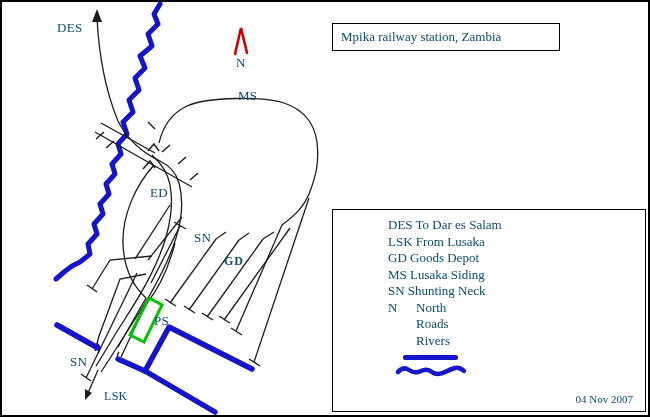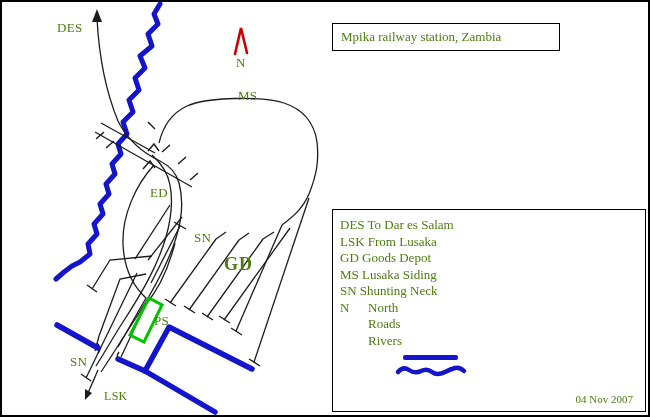--- a/index.html
+++ b/index.html
@@ -2,44 +2,44 @@
 <html style="--line: #1c1c1c; --blue: #1414cd; --green: #00c300; --red: #cc0000;"><head>
 <meta charset="utf-8">
 <style>
   :root{
     --line:#1c1c1c; --blue:#1414cd; --green:#00c300; --red:#cc0000;
   }
   html,body{margin:0;padding:0;background:#fff;}
   #stage{
     position:relative; width:650px; height:417px; box-sizing:border-box;
     border:2px solid #000; background:#fff; overflow:hidden;
-    font-family:"Liberation Serif","DejaVu Serif",serif; color:#4d7c0f;
+    font-family:"Liberation Serif","DejaVu Serif",serif; color:#0c4a6e;
   }
   svg{position:absolute;left:0;top:0;}
   .rail{stroke:var(--line);stroke-width:1.3;fill:none;}
   .tick{stroke:var(--line);stroke-width:1.4;fill:none;}
   .river{stroke:var(--blue);stroke-width:5;fill:none;stroke-linecap:round;stroke-linejoin:round;}
   .road{stroke:var(--blue);stroke-width:5.5;fill:none;stroke-linecap:round;stroke-linejoin:round;}
   .greenrect{stroke:var(--green);stroke-width:3;fill:none;stroke-linejoin:miter;}
   .redarrow{stroke:var(--red);stroke-width:2.6;fill:none;stroke-linecap:round;}
   .blkfill{fill:var(--line);stroke:none;}
   .maplabel{position:absolute;font-size:13px;white-space:nowrap;letter-spacing:.3px;}
-  .lbl-gd{font-size:18px;font-weight:600;letter-spacing:1px;}
+  .lbl-gd{font-size:12px;font-weight:600;letter-spacing:1px;}
   .lbl-lsk{font-size:12px;}
   #titlebox{
     position:absolute;left:330px;top:21px;width:228px;height:28px;
     border:1px solid #000;box-sizing:border-box;background:#fff;
     font-size:13px;line-height:26px;padding-left:8px;white-space:nowrap;
   }
   #legendbox{
     position:absolute;left:330px;top:207px;right:2px;bottom:3px;
     border:1px solid #000;box-sizing:border-box;background:#fff;
   }
   #legendbox .rows{position:absolute;left:7px;top:7px;font-size:13px;line-height:16.5px;}
-  .legrow{white-space:nowrap;}
+  .legrow{white-space:nowrap;margin-left:48px;}
   .leg-abbr{display:inline-block;min-width:28px;}
   .leg-indent{padding-left:28px;font-family:Liberation Serif, serif;}
   #roads-swatch{position:absolute;left:70px;top:145px;width:55px;height:5px;background:var(--blue);border-radius:2px;}
   #rivers-swatch{position:absolute;left:60px;top:153px;}
   #datebox{position:absolute;right:12px;bottom:6px;font-size:11px;white-space:nowrap;}
 </style>
 </head>
 <body>
 
 <div id="stage">

